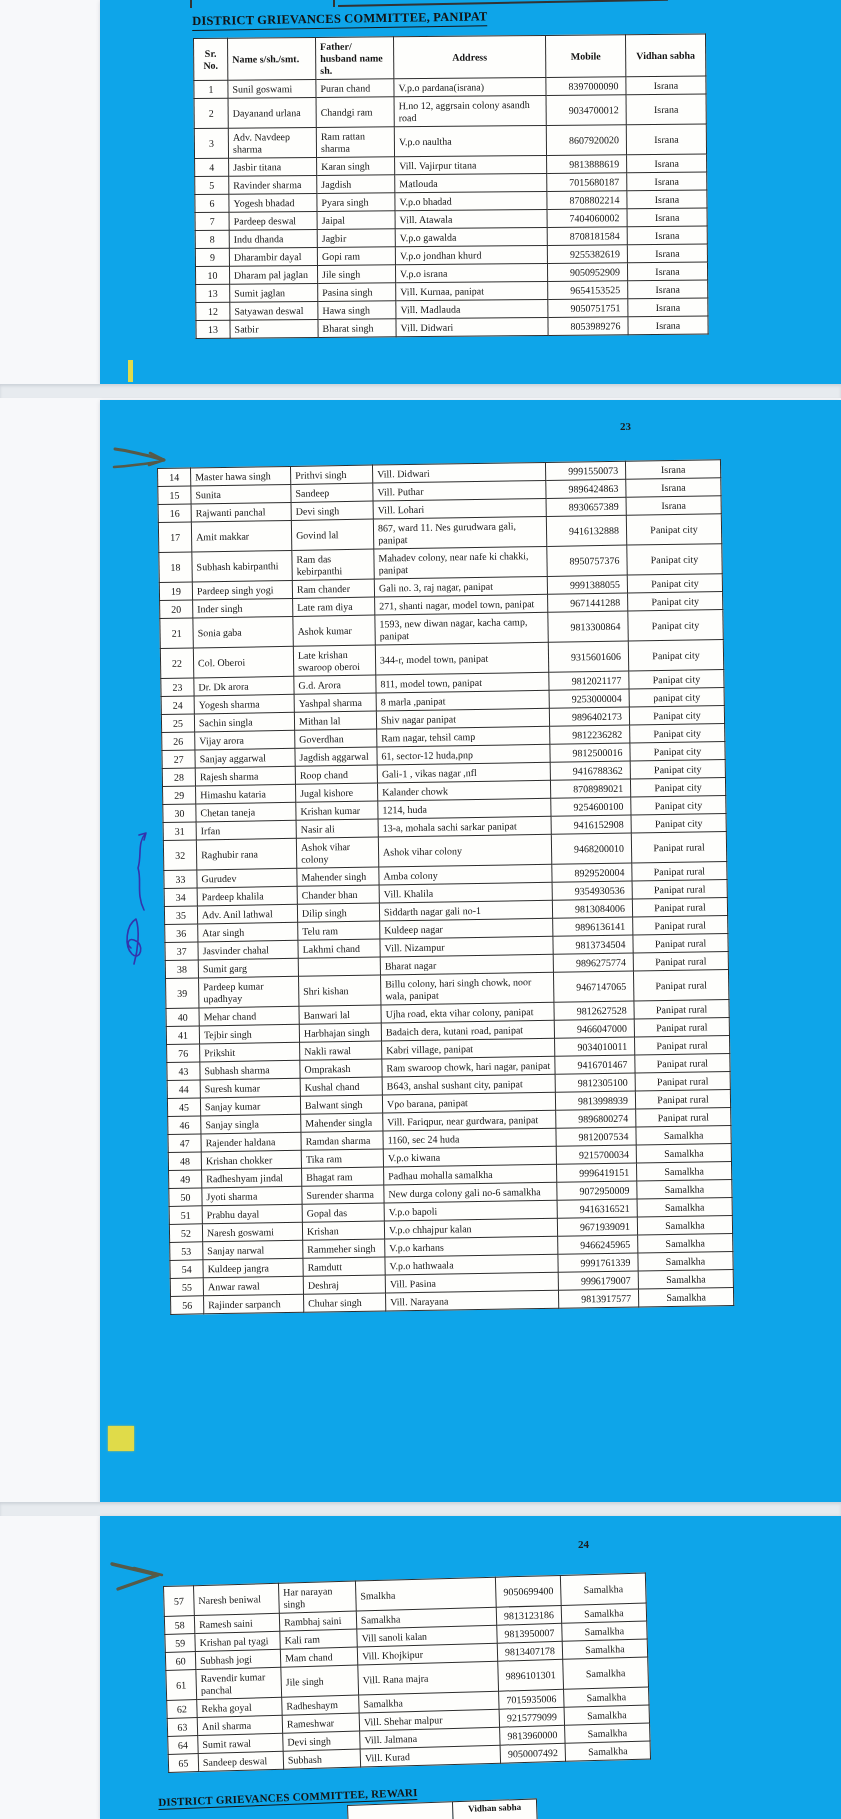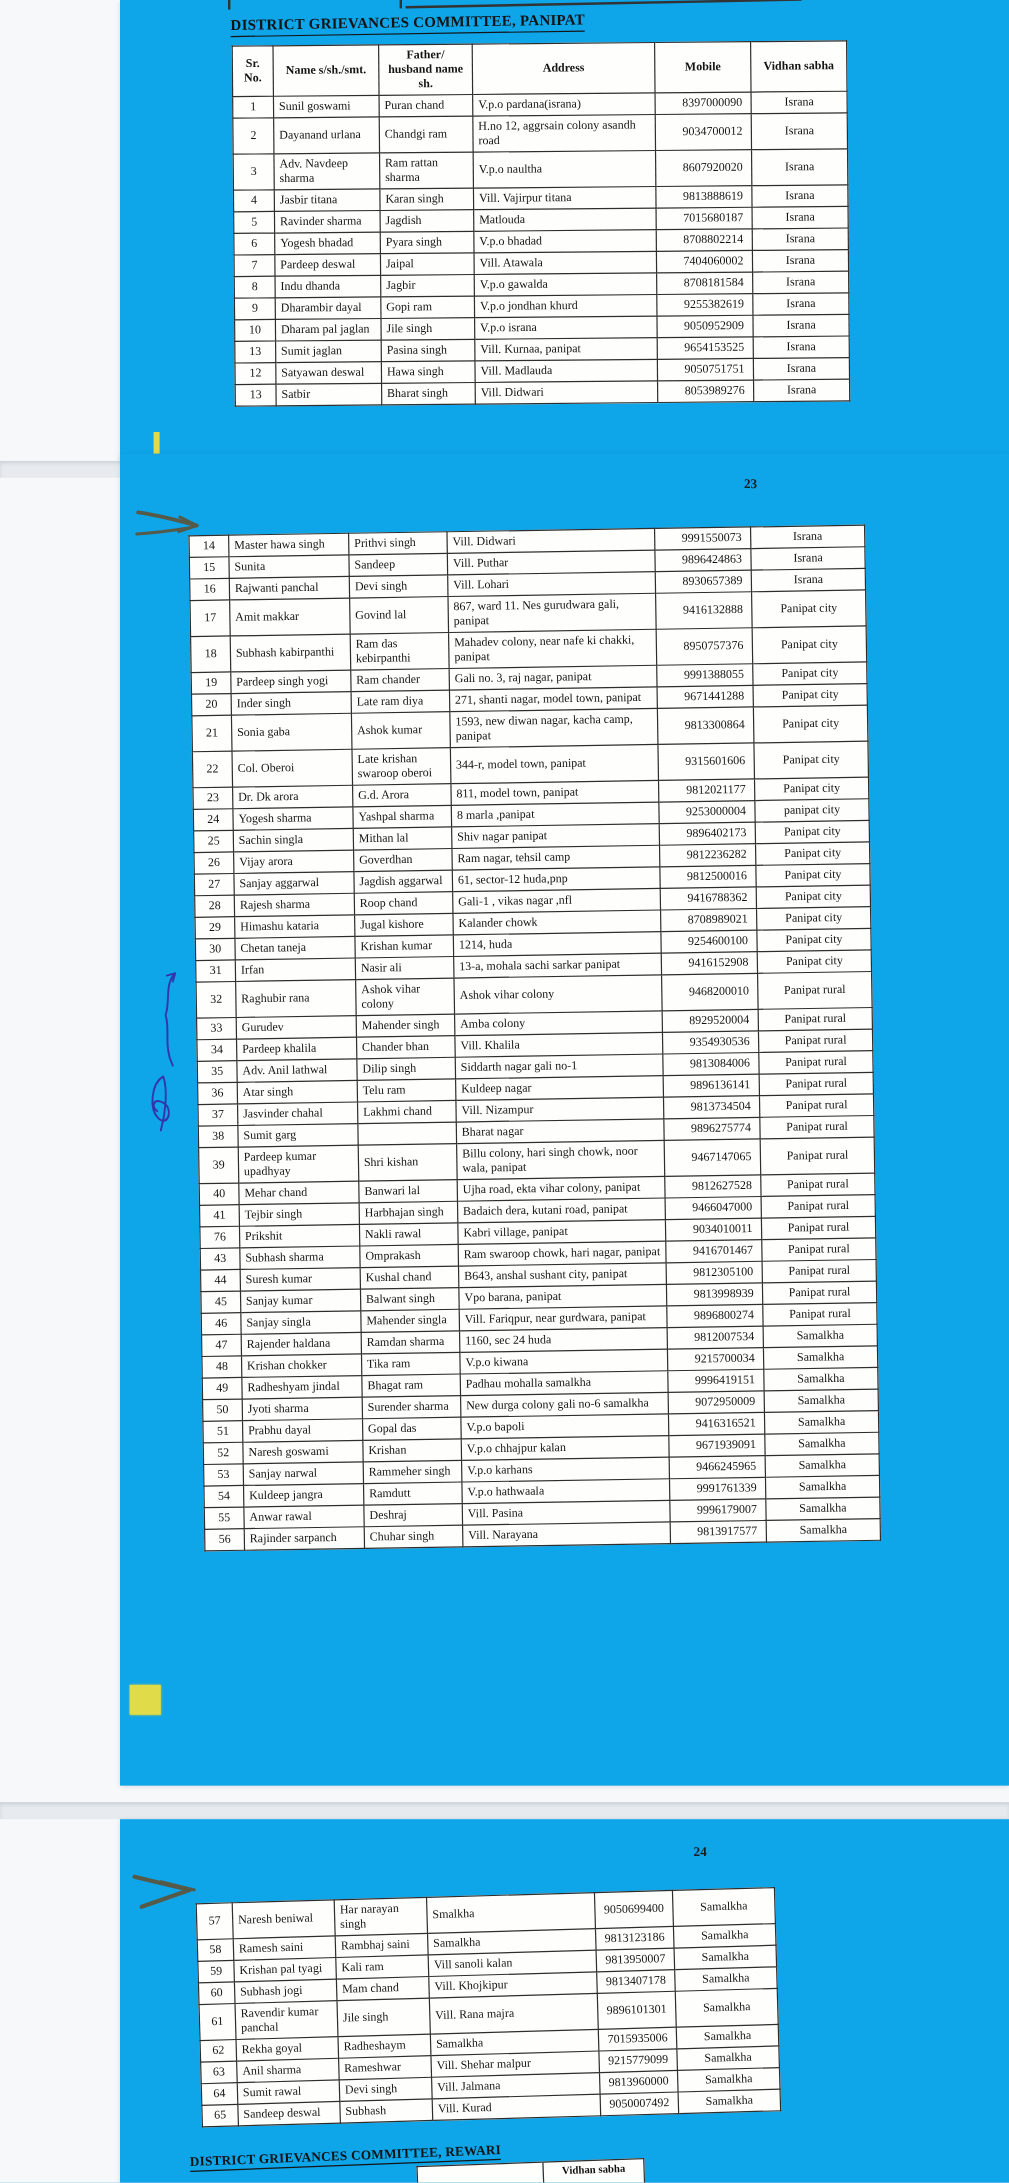--- a/index.html
+++ b/index.html
@@ -7,37 +7,37 @@
     width:841px;height:1819px;position:relative;overflow:hidden;
     background:#f7f8fa;font-family:"Liberation Serif",serif;color:#101010;
   }
   .gap-band{position:absolute;left:0;right:0;background:#e7ebef;box-shadow:inset 0 2px 3px rgba(90,100,115,.18)}
   #gap-1{top:384px;height:14px}
   #gap-2{top:1502px;height:14px}
 
   .scan-page{position:absolute;left:100px;right:0;background:#0ea5e9;overflow:hidden;
     box-shadow:0 1px 4px rgba(70,80,95,.20)}
   #page-22{top:0;height:384px}
-  #page-23{top:378px;height:1110px}
+  #page-23{top:400px;height:1110px}
   #page-24{top:1516px;height:303px}
 
   .doc-title{
     display:inline-block;font-weight:bold;font-size:12.5px;letter-spacing:.2px;
     border-bottom:1.6px solid #151515;padding-bottom:1px;white-space:nowrap;color:#131313;
   }
   #panipat-title{position:absolute;left:92px;top:14px;transform:rotate(-.9deg);transform-origin:0 0}
   #rewari-title{position:absolute;left:58px;top:280px;transform:rotate(-2.2deg);transform-origin:0 0;font-size:11px}
 
   table.roster{
     border-collapse:collapse;table-layout:fixed;font-size:10px;line-height:1.2;color:#141414;
     background:#fefefc;
   }
   .roster td,.roster th{border:1px solid #2e2e2e;padding:2.5px 4px;vertical-align:middle;overflow:hidden;word-wrap:break-word}
   .roster th{font-weight:bold;white-space:pre-line;text-align:center;font-size:10px}
-  .roster th.h1,.roster th.h2{text-align:center}
+  .roster th.h1,.roster th.h2{text-align:left}
   .roster td.c0{text-align:center}
   .roster td.c4{text-align:right;padding-right:7px}
   .roster td.c5{text-align:center}
 
   #table-22{position:absolute;left:93px;top:38px;width:512px;transform:rotate(-.5deg);transform-origin:0 0}
   #table-23{position:absolute;left:57px;top:68px;width:563px;transform:rotate(-.9deg);transform-origin:0 0}
   #table-24{position:absolute;left:63px;top:70px;width:482px;transform:rotate(-1.6deg);transform-origin:0 0}
 
   .page-number{position:absolute;font-size:11px;font-weight:bold;color:#1c1c1c}
   #page-number-23{left:520px;top:20px}

